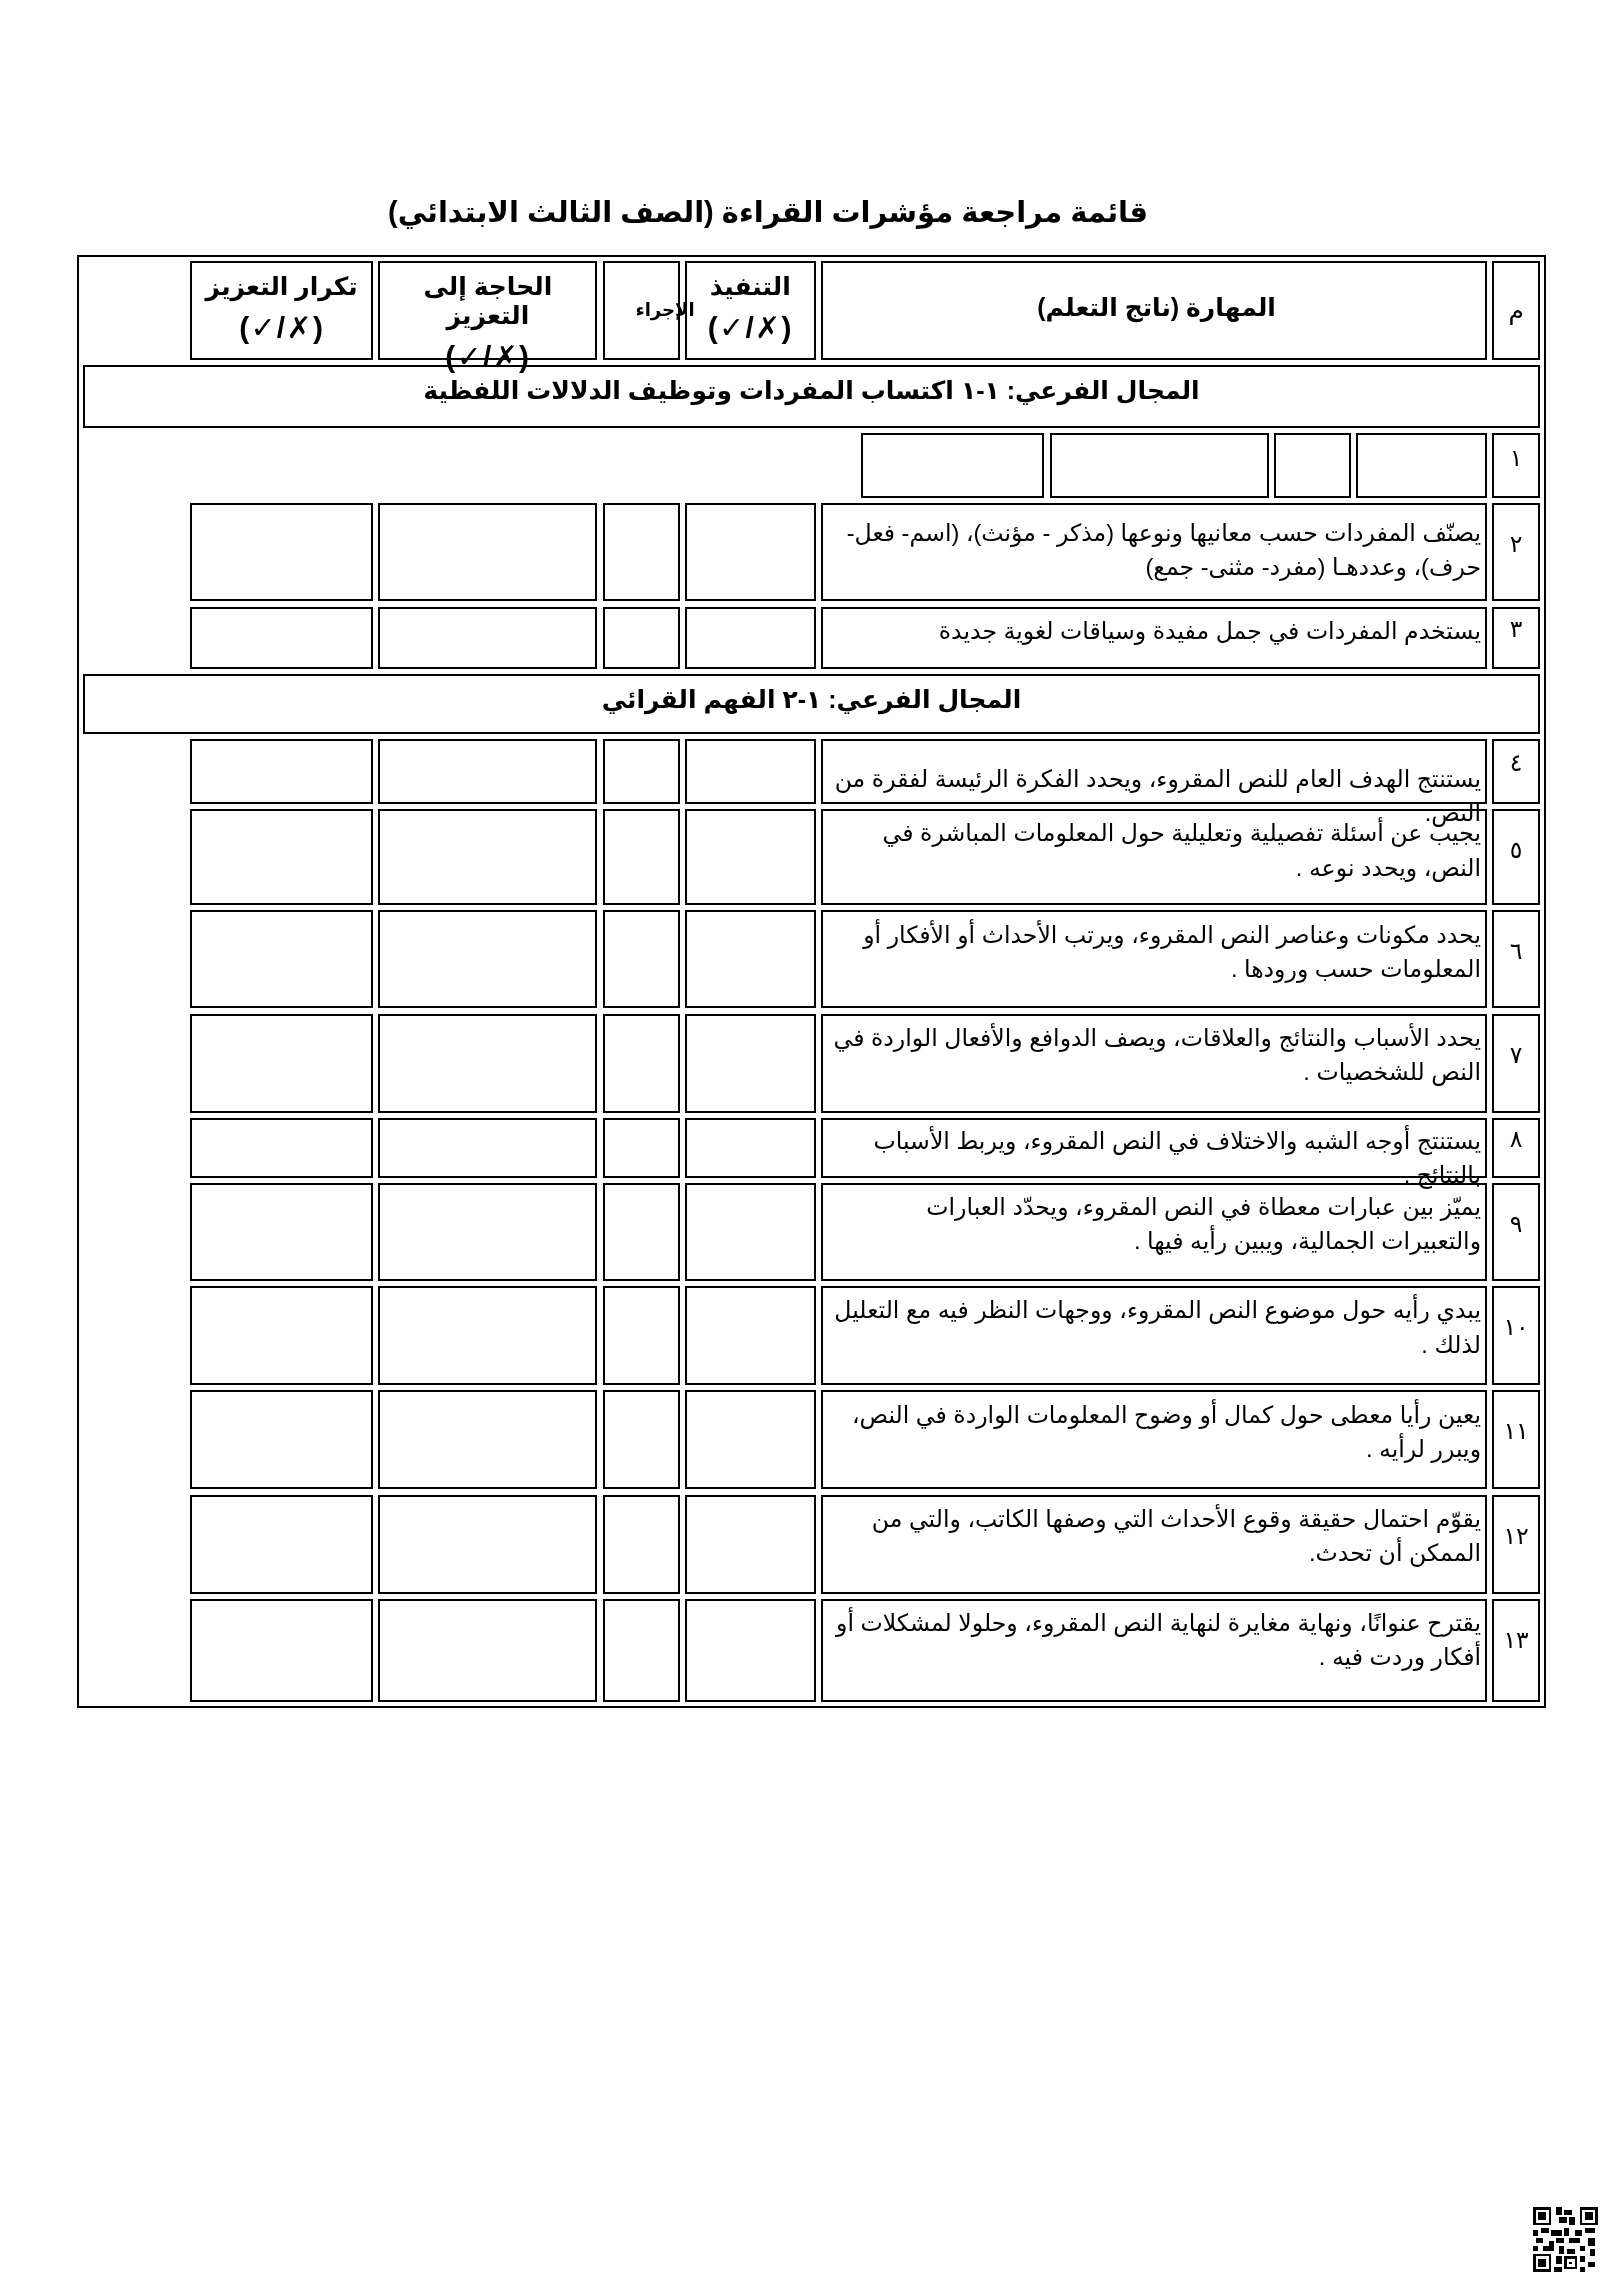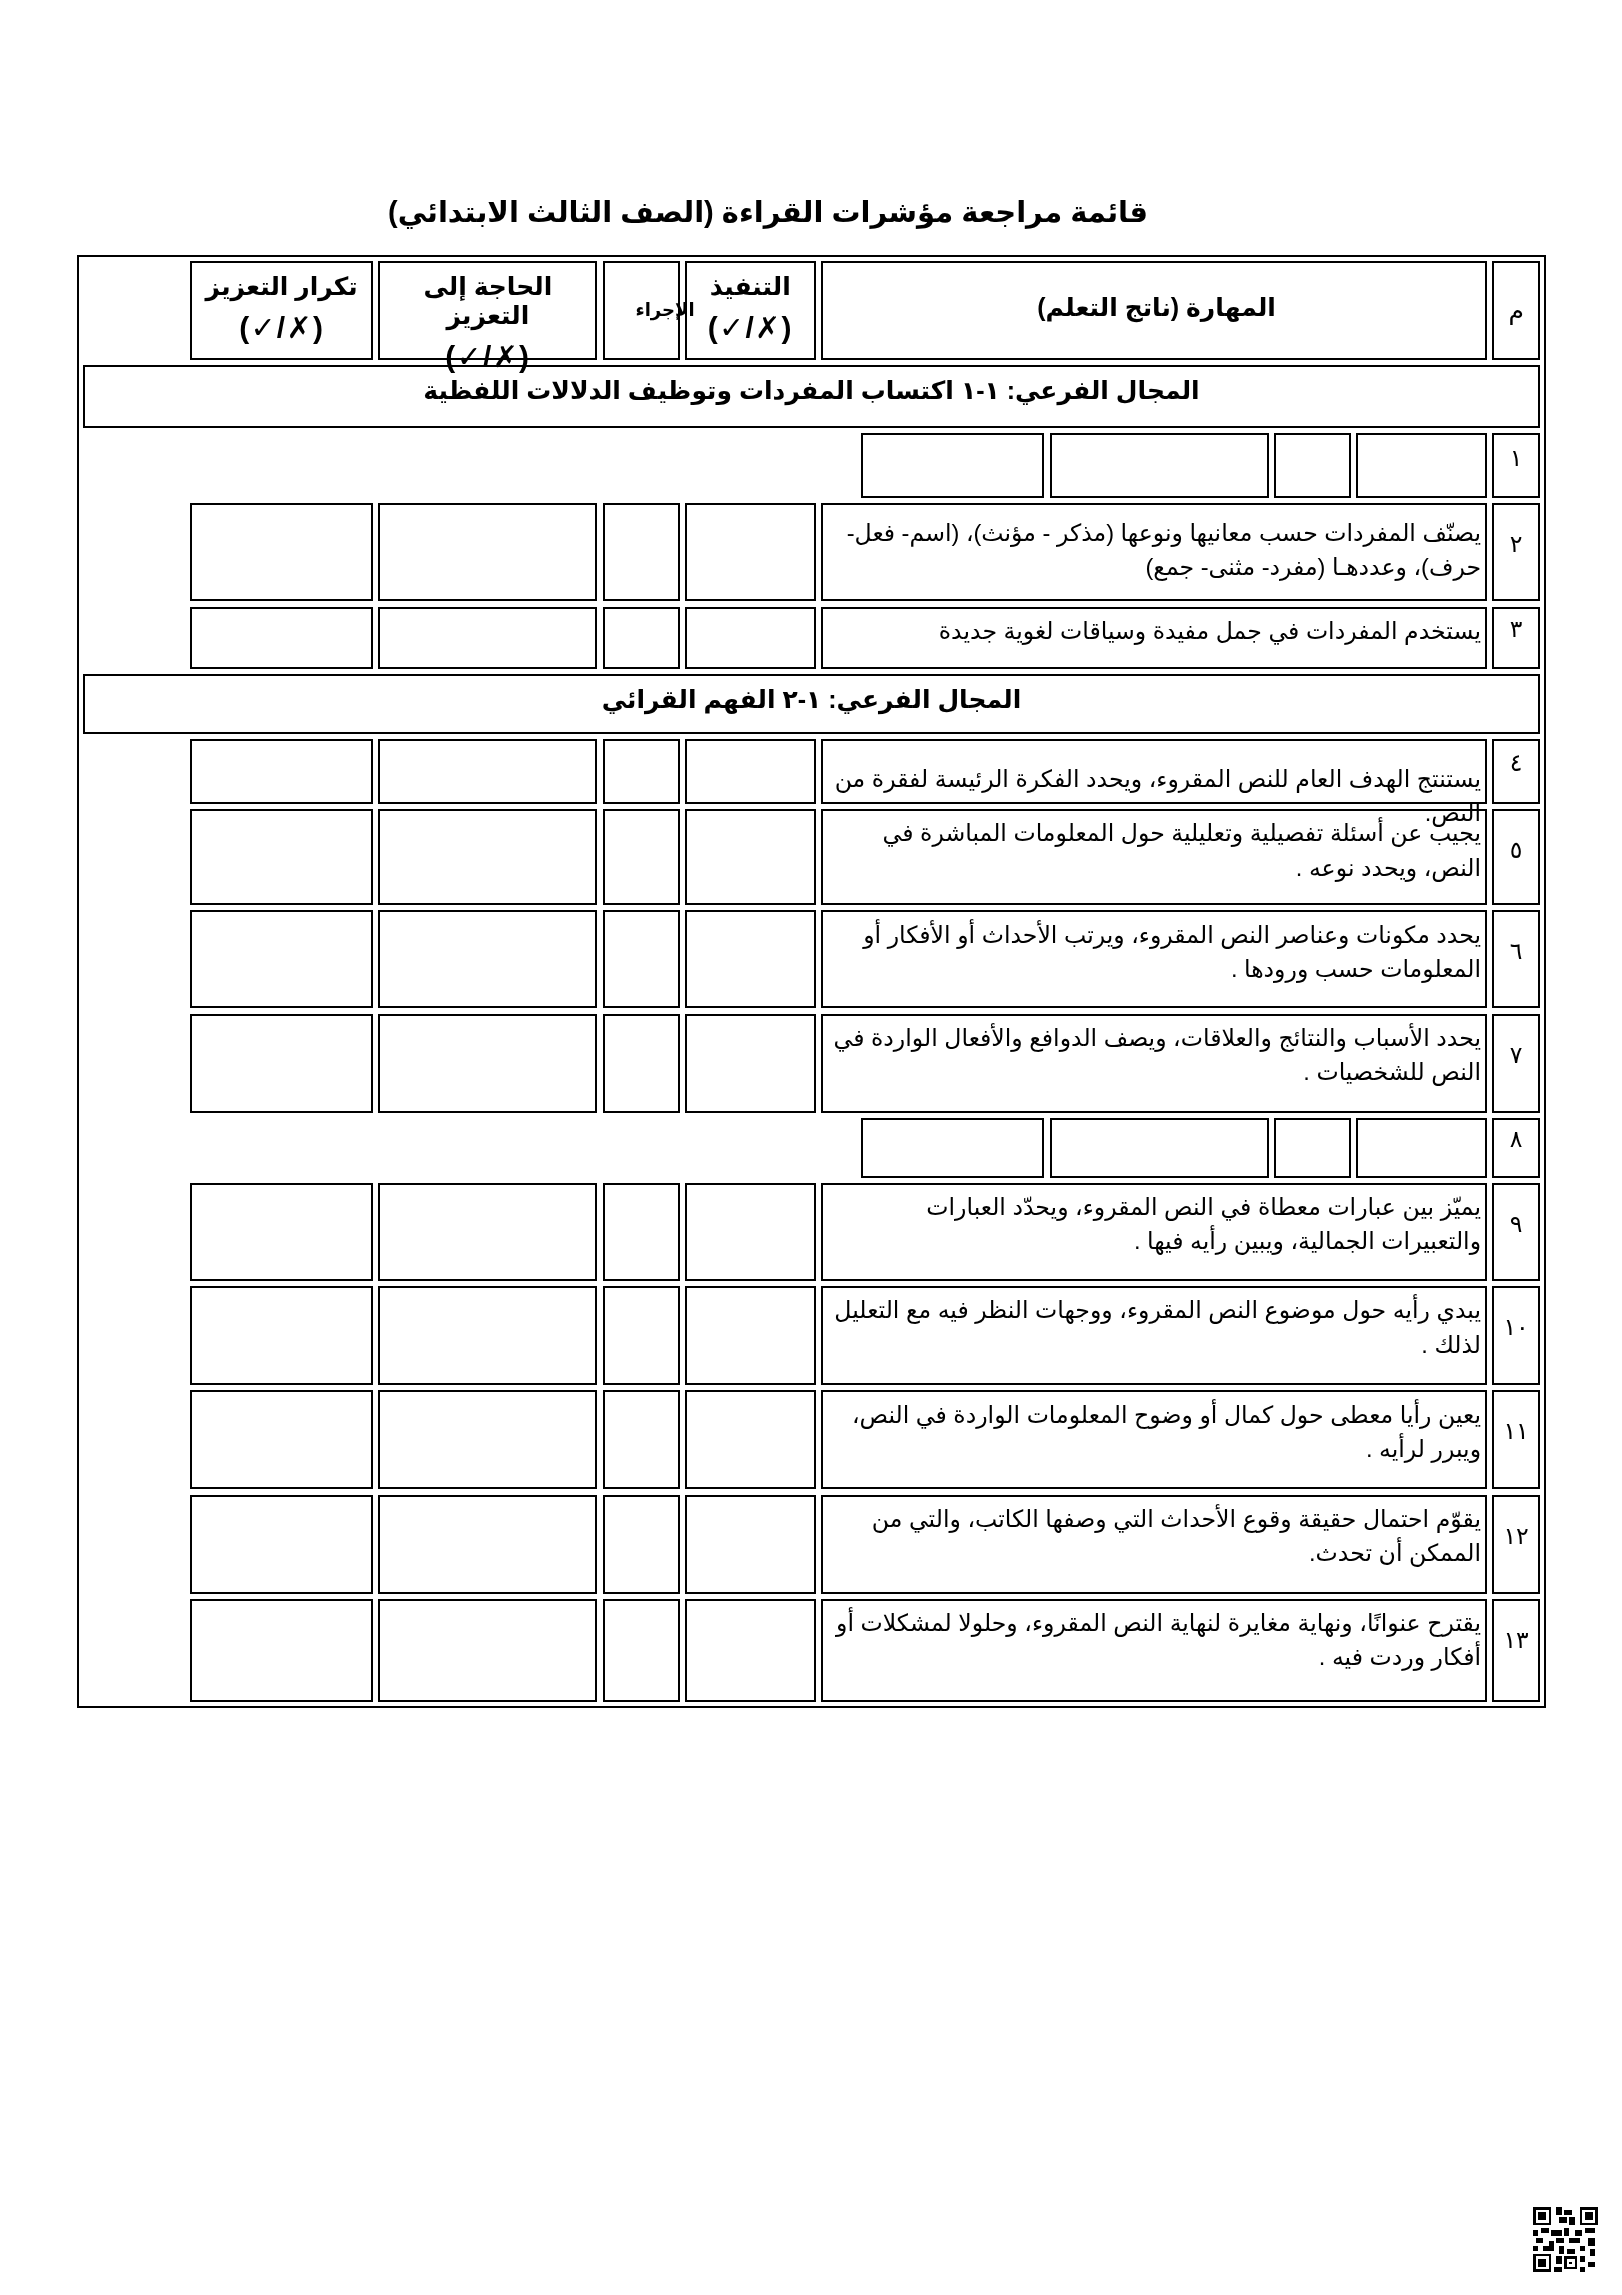--- a/index.html
+++ b/index.html
@@ -109,20 +109,21 @@
     <div class="cell c-num">٧</div>
     <div class="cell c-skill" style="padding-top:5.2px">يحدد الأسباب والنتائج والعلاقات، ويصف الدوافع والأفعال الواردة في النص للشخصيات .</div>
     <div class="cell c-exec"></div>
     <div class="cell c-proc"></div>
     <div class="cell c-need"></div>
     <div class="cell c-rep"></div>
   </div>
 
   <div class="row" style="height:60px">
     <div class="cell c-num" style="padding-top:5.2px">٨</div>
+    <div class="cell c-skill" style="padding-top:3.9px">يستنتج أوجه الشبه والاختلاف في النص المقروء، ويربط الأسباب بالنتائج .</div>
     <div class="cell c-exec"></div>
     <div class="cell c-proc"></div>
     <div class="cell c-need"></div>
     <div class="cell c-rep"></div>
   </div>
 
   <div class="row" style="height:98px">
     <div class="cell c-num">٩</div>
     <div class="cell c-skill" style="padding-top:5.2px">يميّز بين عبارات معطاة في النص المقروء، ويحدّد العبارات والتعبيرات الجمالية، ويبين رأيه فيها .</div>
     <div class="cell c-exec"></div>

